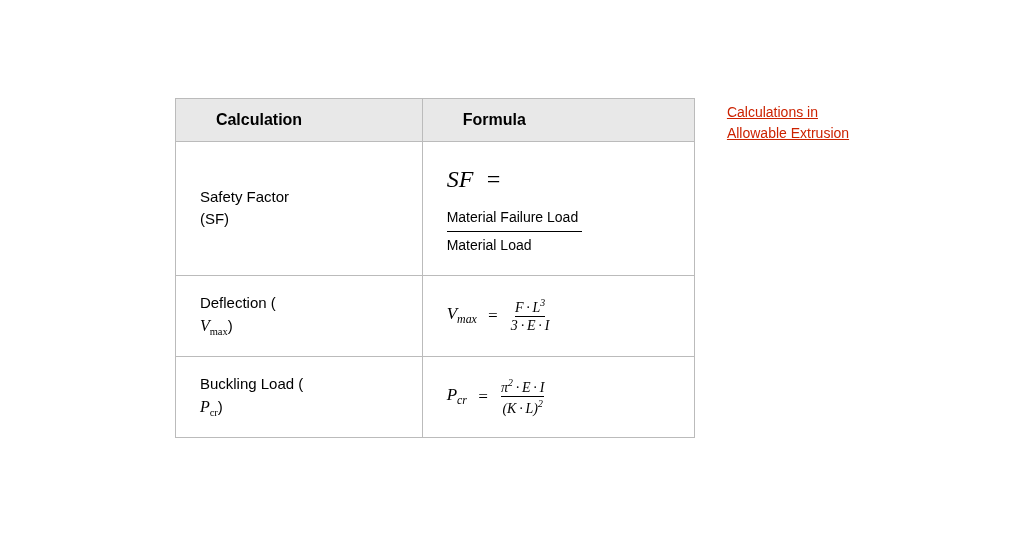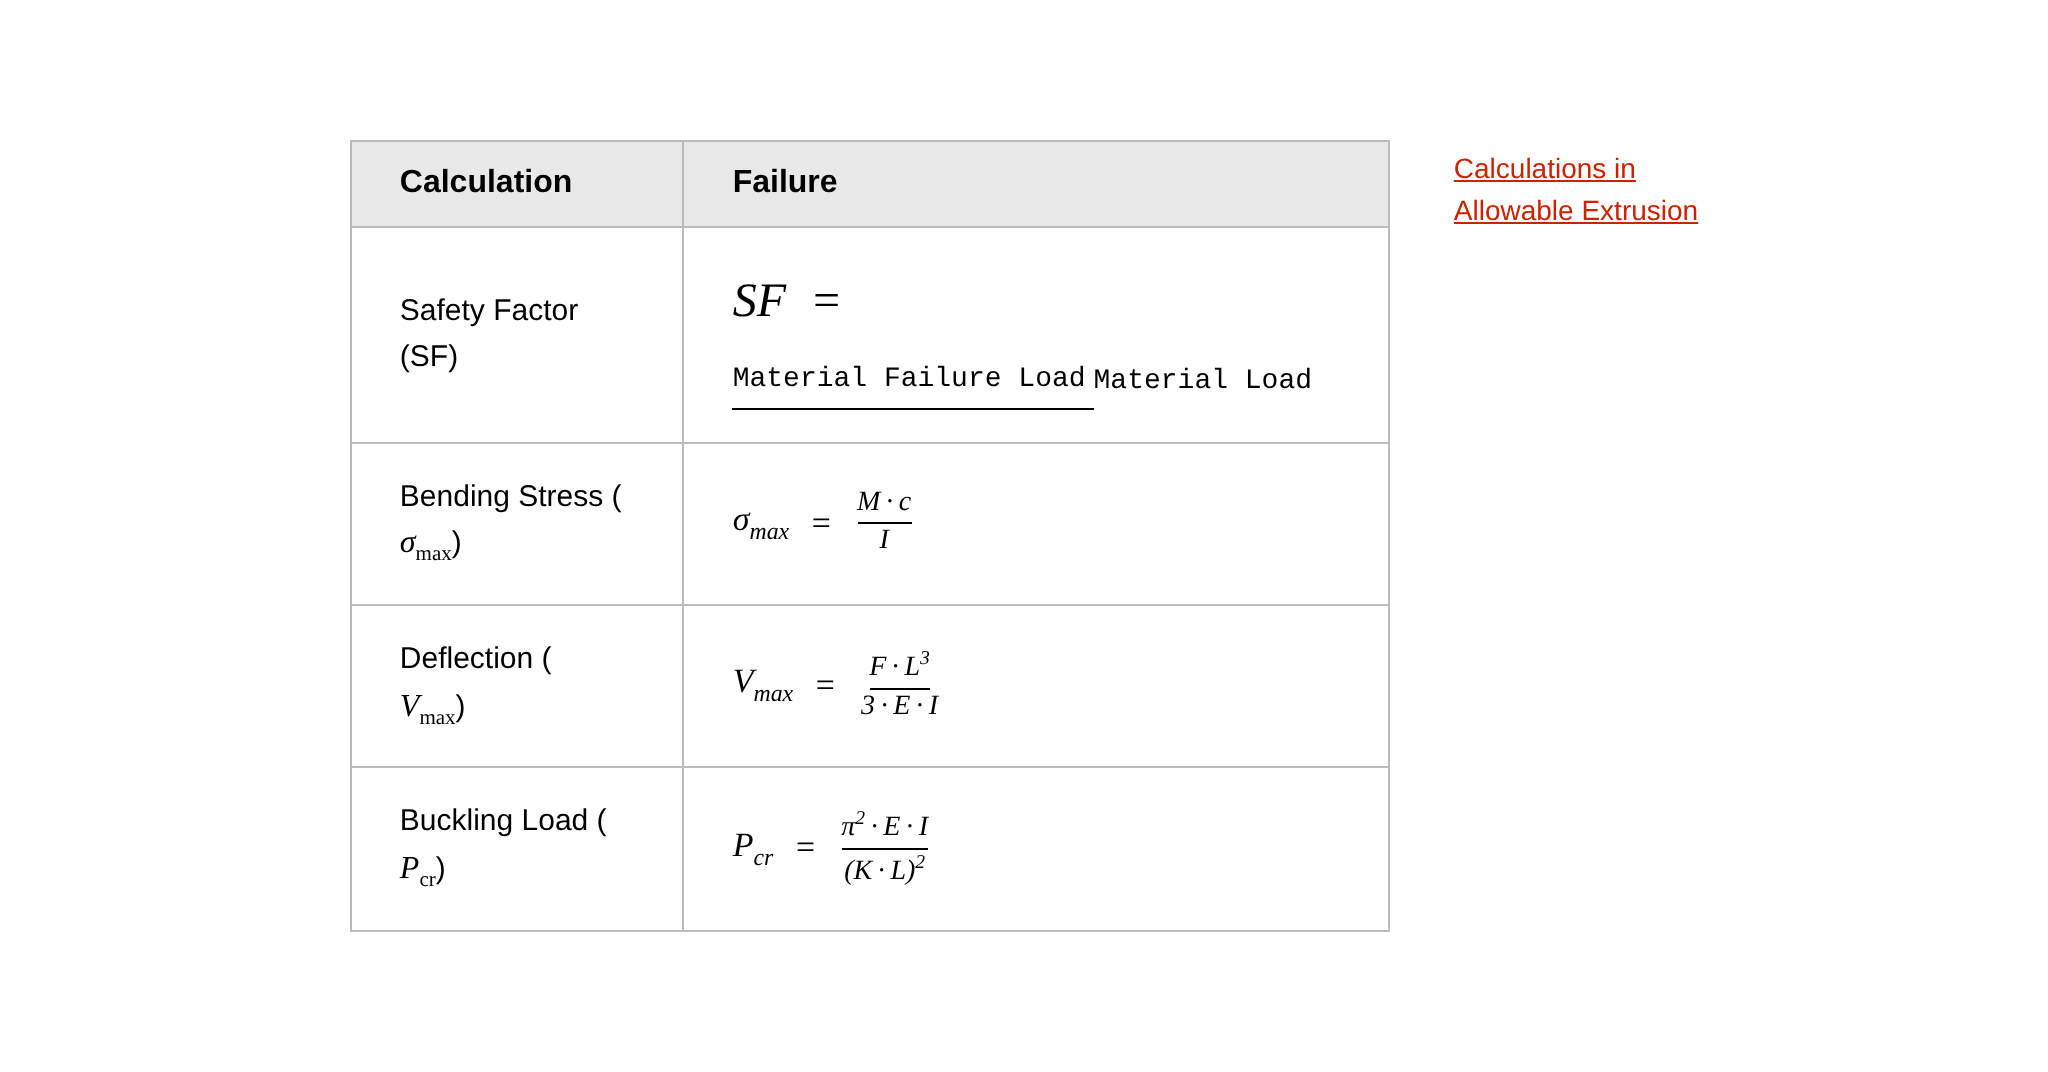--- a/index.html
+++ b/index.html
@@ -26,21 +26,21 @@
     table {
       border-collapse: collapse;
       min-width: 520px;
     }
 
     table th {
       background: #e8e8e8;
       font-family: Arial, sans-serif;
       font-weight: bold;
       font-size: 16px;
-      padding: 12px 24px;
+      padding: 12px 40px;
       border: 1px solid #bbb;
       text-align: left;
     }
 
     table td {
       border: 1px solid #bbb;
       padding: 16px 24px;
       vertical-align: middle;
     }
 
@@ -95,23 +95,23 @@
     }
 
     .sf-top {
       font-size: 24px;
       font-style: italic;
       font-family: 'Times New Roman', serif;
     }
 
     .sf-frac {
       display: inline-flex;
-      flex-direction: row;
+      flex-direction: column;
       align-items: flex-start;
-      font-family: Liberation Mono, monospace;
+      font-family: Liberation Sans, sans-serif;
       font-style: normal;
       font-size: 14px;
     }
 
     .sf-frac .num {
       border-bottom: 1.5px solid #000;
       padding-bottom: 1px;
       padding-right: 4px;
       text-decoration: none;
     }
@@ -142,55 +142,40 @@
     }
   </style>
 </head>
 <body>
 
 <div class="page-container">
   <table>
     <thead>
       <tr>
         <th>Calculation</th>
-        <th>Failure</th>
+        <th>Formula</th>
       </tr>
     </thead>
     <tbody>
 
       <tr class="sf-row">
         <td>
           <span class="calc-name">Safety Factor<br>(SF)</span>
         </td>
         <td>
           <div class="formula-cell">
             <div class="sf-top"><em>SF</em> &nbsp;=</div>
             <div class="sf-frac">
               <span class="num">Material Failure Load</span>
               <span class="den">Material Load</span>
             </div>
           </div>
         </td>
       </tr>
 
-      <tr>
-        <td>
-          <span class="calc-name">Bending Stress (<br><em style="font-family:'Times New Roman',serif;font-size:16px;">σ</em><sub style="font-family:'Times New Roman',serif;">max</sub>)</span>
-        </td>
-        <td>
-          <div class="math-block">
-            <span><em>σ</em><sub>max</sub></span>
-            <span>&nbsp;=&nbsp;</span>
-            <span class="frac-inline">
-              <span class="num"><em>M</em> · <em>c</em></span>
-              <span class="den"><em>I</em></span>
-            </span>
-          </div>
-        </td>
-      </tr>
 
       <tr>
         <td>
           <span class="calc-name">Deflection (<br><em style="font-family:'Times New Roman',serif;font-size:16px;">V</em><sub style="font-family:'Times New Roman',serif;">max</sub>)</span>
         </td>
         <td>
           <div class="math-block">
             <span><em>V</em><sub>max</sub></span>
             <span>&nbsp;=&nbsp;</span>
             <span class="frac-inline">

